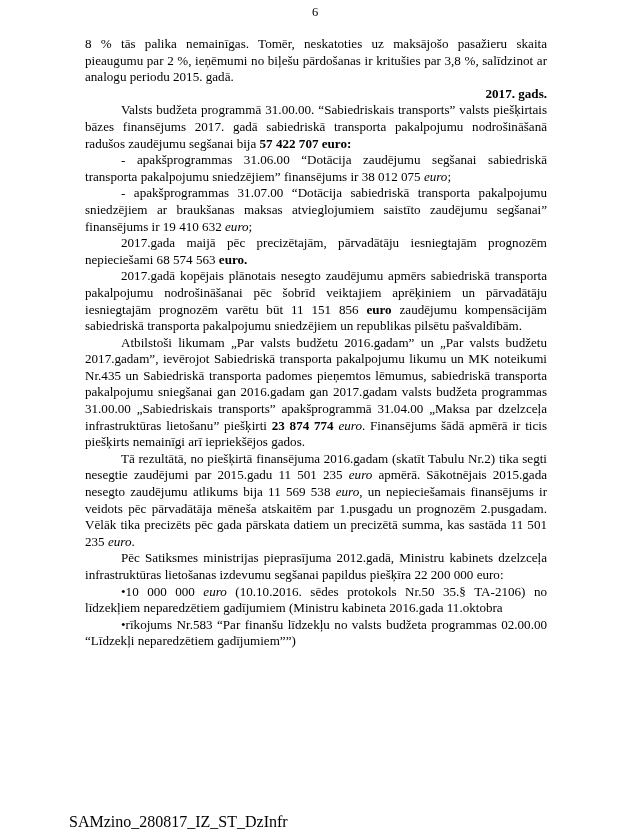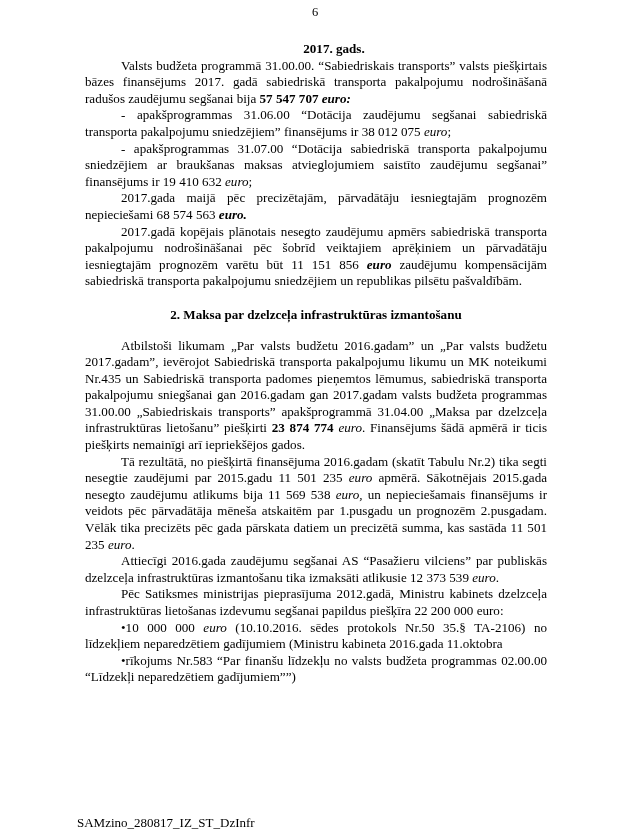--- a/index.html
+++ b/index.html
@@ -33,56 +33,54 @@
     font-size: 13.1px;
     line-height: 16.6px;
     text-align: justify;
   }
   .block { margin: 0; }
   .block.p       { text-indent: 36px; }
   .block.p-flush { text-indent: 0; }
   .block.h-left  {
     font-weight: 700;
     text-indent: 36px;
-    text-align: center;
-    margin-top: 5px;
+    text-align: right;
   }
   .block.h-center {
     font-weight: 700;
     text-align: center;
     text-indent: 0;
     margin: 17px 0 14px 0;
   }
   .seg-normal     { font-weight: 400; font-style: normal; }
   .seg-bold       { font-weight: 700; }
   .seg-italic     { font-style: italic; }
-  .seg-bolditalic { font-weight: 700; font-style: italic; }
+  .seg-bolditalic { font-weight: 700; }
   .footer-ref {
     position: absolute;
-    left: 77px;
+    left: 69px;
     bottom: 5px;
-    font-size: 13px;
+    font-size: 16px;
   }
 </style>
 </head>
 <body>
 
 <div class="page">
   <div class="page-number">6</div>
 
   <div class="doc">
+      <div class="block p-flush"><span class="seg-normal">8 % tās palika nemainīgas. Tomēr, neskatoties uz maksājošo pasažieru skaita pieaugumu par 2 %, ieņēmumi no biļešu pārdošanas ir kritušies par 3,8 %, salīdzinot ar analogu periodu 2015. gadā.</span></div>
       <div class="block h-left"><span class="seg-bold">2017. gads.</span></div>
-      <div class="block p"><span class="seg-normal">Valsts budžeta programmā 31.00.00. “Sabiedriskais transports” valsts piešķirtais bāzes finansējums 2017. gadā sabiedriskā transporta pakalpojumu nodrošināšanā radušos zaudējumu segšanai bija </span><span class="seg-bold">57 547 707 </span><span class="seg-bolditalic">euro:</span></div>
+      <div class="block p"><span class="seg-normal">Valsts budžeta programmā 31.00.00. “Sabiedriskais transports” valsts piešķirtais bāzes finansējums 2017. gadā sabiedriskā transporta pakalpojumu nodrošināšanā radušos zaudējumu segšanai bija </span><span class="seg-bold">57 422 707 </span><span class="seg-bolditalic">euro:</span></div>
       <div class="block p"><span class="seg-normal">- apakšprogrammas 31.06.00 “Dotācija zaudējumu segšanai sabiedriskā transporta pakalpojumu sniedzējiem” finansējums ir 38 012 075 </span><span class="seg-italic">euro</span><span class="seg-normal">;</span></div>
       <div class="block p"><span class="seg-normal">- apakšprogrammas 31.07.00 “Dotācija sabiedriskā transporta pakalpojumu sniedzējiem ar braukšanas maksas atvieglojumiem saistīto zaudējumu segšanai” finansējums ir 19 410 632 </span><span class="seg-italic">euro</span><span class="seg-normal">;</span></div>
       <div class="block p"><span class="seg-normal">2017.gada maijā  pēc precizētajām, pārvadātāju iesniegtajām prognozēm nepieciešami 68 574 563 </span><span class="seg-bolditalic">euro.</span></div>
       <div class="block p"><span class="seg-normal">2017.gadā kopējais plānotais nesegto zaudējumu apmērs sabiedriskā transporta pakalpojumu nodrošināšanai pēc šobrīd veiktajiem aprēķiniem un pārvadātāju iesniegtajām prognozēm varētu būt 11 151 856 </span><span class="seg-bolditalic">euro</span><span class="seg-normal"> zaudējumu kompensācijām sabiedriskā transporta pakalpojumu sniedzējiem un republikas pilsētu pašvaldībām.</span></div>
-      <div class="block h-center"><span class="seg-bold">2.  Maksa par dzelzceļa infrastruktūras izmantošanu</span></div>
       <div class="block p"><span class="seg-normal">Atbilstoši likumam „Par valsts budžetu 2016.gadam” un „Par valsts budžetu 2017.gadam”, ievērojot Sabiedriskā transporta pakalpojumu likumu un MK noteikumi Nr.435 un Sabiedriskā transporta padomes pieņemtos lēmumus, sabiedriskā transporta pakalpojumu sniegšanai gan 2016.gadam gan 2017.gadam valsts budžeta programmas 31.00.00 „Sabiedriskais transports” apakšprogrammā 31.04.00 „Maksa par dzelzceļa infrastruktūras lietošanu” piešķirti </span><span class="seg-bold">23 874 774 </span><span class="seg-italic">euro</span><span class="seg-normal">. Finansējums šādā apmērā ir ticis piešķirts nemainīgi arī iepriekšējos  gados.</span></div>
       <div class="block p"><span class="seg-normal">Tā rezultātā, no piešķirtā finansējuma 2016.gadam (skatīt Tabulu Nr.2) tika segti nesegtie zaudējumi par 2015.gadu 11 501 235 </span><span class="seg-italic">euro</span><span class="seg-normal"> apmērā. Sākotnējais 2015.gada nesegto zaudējumu atlikums bija 11 569 538 </span><span class="seg-italic">euro,</span><span class="seg-normal"> un nepieciešamais finansējums ir veidots pēc pārvadātāja mēneša atskaitēm par 1.pusgadu un prognozēm 2.pusgadam. Vēlāk tika precizēts pēc gada pārskata datiem un precizētā summa, kas sastāda 11 501 235 </span><span class="seg-italic">euro</span><span class="seg-normal">.</span></div>
-      <div class="block p"><span class="seg-normal">Attiecīgi  2016.gada zaudējumu segšanai AS “Pasažieru vilciens” par publiskās dzelzceļa infrastruktūras izmantošanu tika izmaksāti atlikusie 12 373 539 </span><span class="seg-italic">euro</span><span class="seg-normal">.</span></div>
       <div class="block p"><span class="seg-normal">Pēc Satiksmes ministrijas pieprasījuma 2012.gadā, Ministru kabinets dzelzceļa infrastruktūras lietošanas izdevumu segšanai papildus piešķīra 22 200 000 euro:</span></div>
       <div class="block p"><span class="seg-normal">•10 000 000  </span><span class="seg-italic">euro</span><span class="seg-normal">  (10.10.2016. sēdes protokols Nr.50 35.§ TA-2106) no līdzekļiem neparedzētiem gadījumiem (Ministru kabineta 2016.gada 11.oktobra</span></div>
       <div class="block p"><span class="seg-normal">•rīkojums Nr.583 “Par finanšu līdzekļu no valsts budžeta programmas 02.00.00 “Līdzekļi neparedzētiem gadījumiem””)</span></div>
     </div>
 
   <div class="footer-ref">SAMzino_280817_IZ_ST_DzInfr</div>
 </div>
 
 </body></html>

